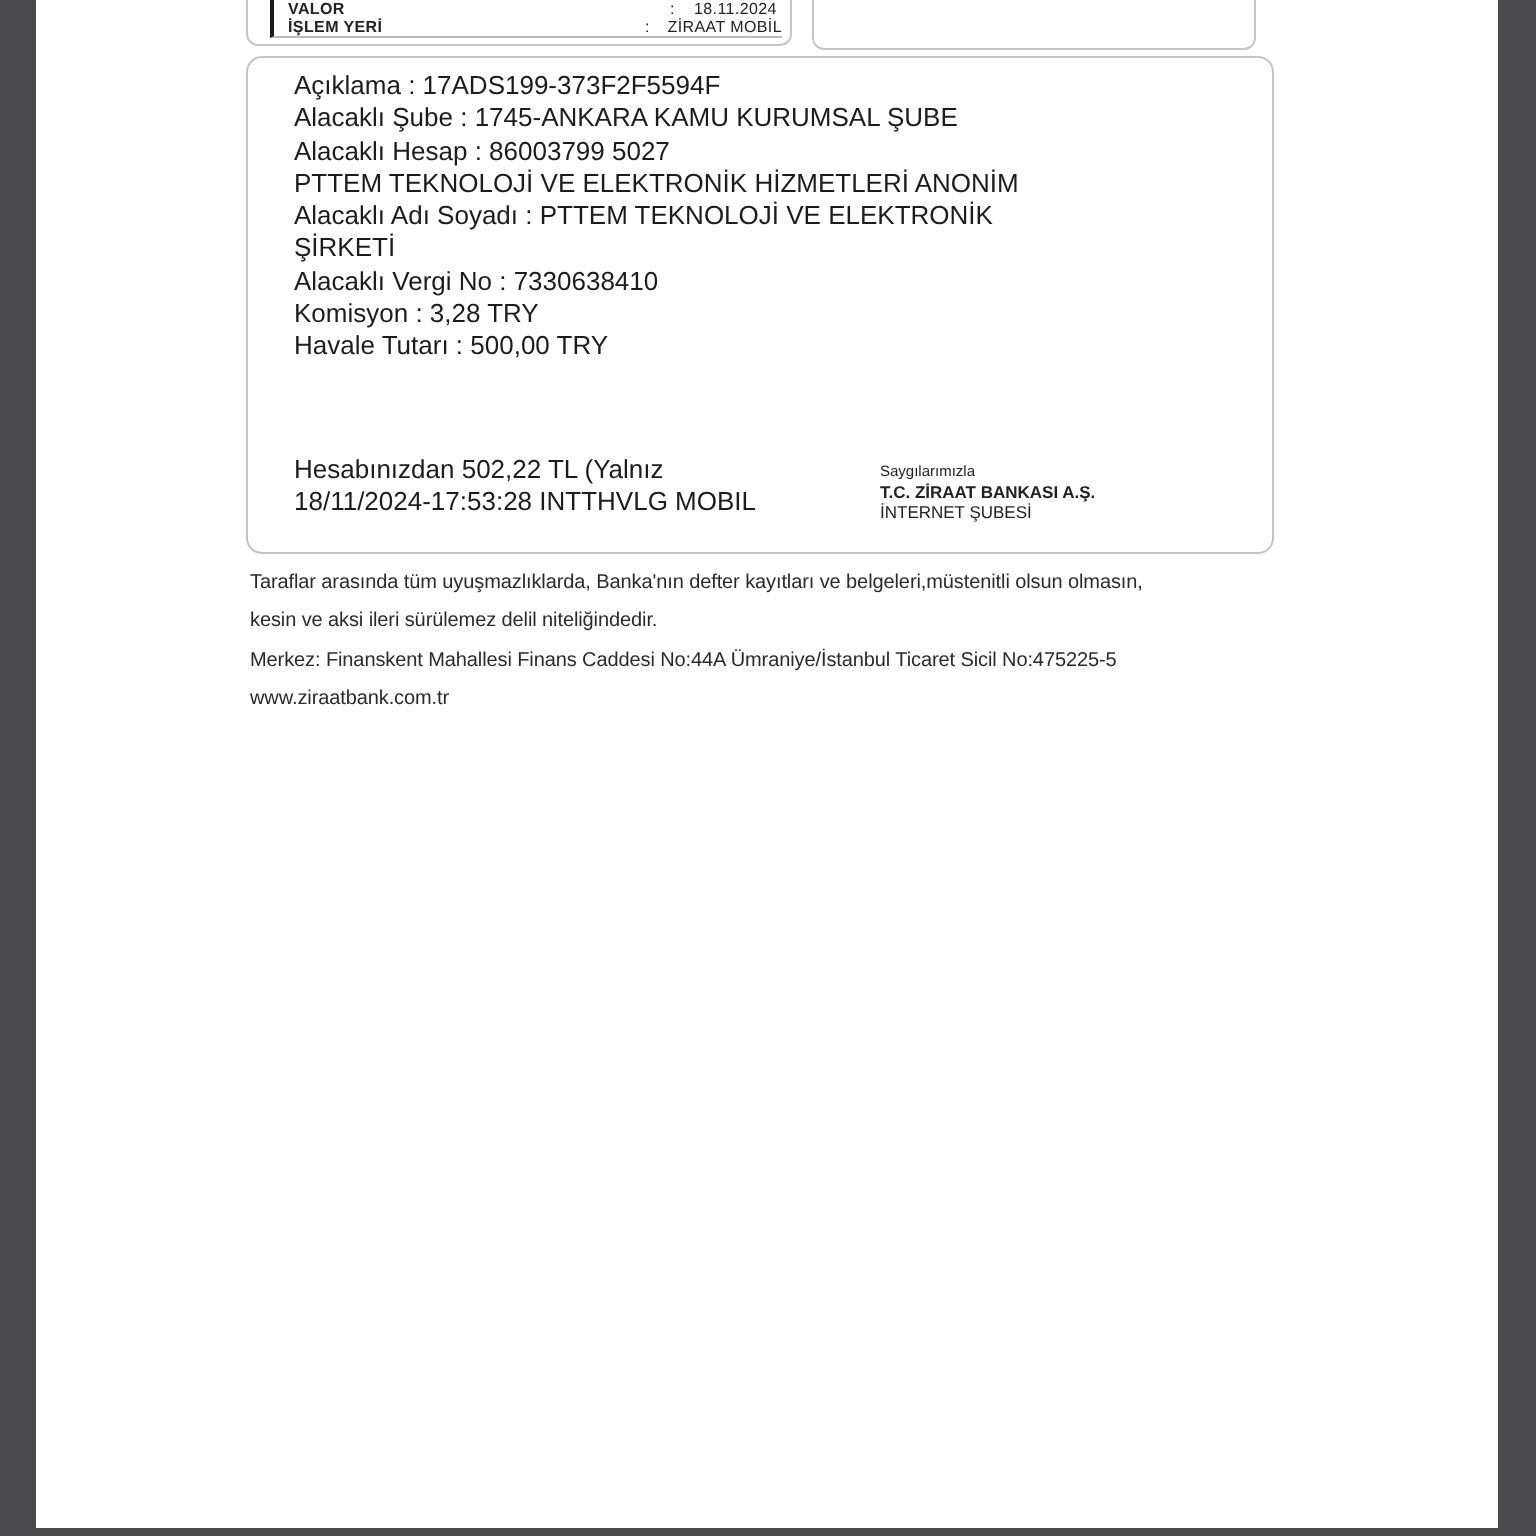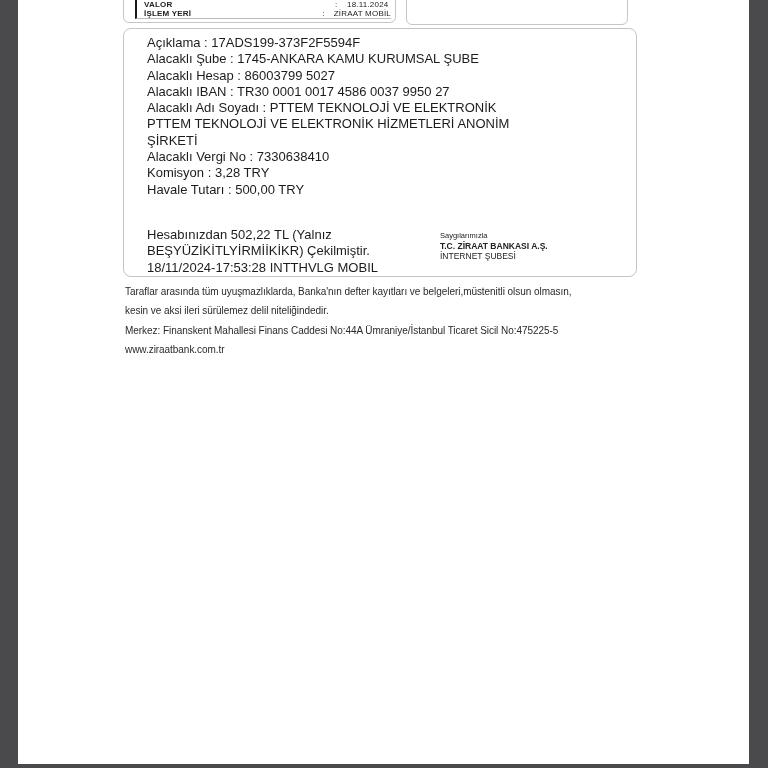--- a/index.html
+++ b/index.html
@@ -146,32 +146,30 @@
     </div>
   </div>
 
   <div class="topbox-right"></div>
 
   <div class="main-box">
     <div class="details">
       <div>Açıklama : 17ADS199-373F2F5594F</div>
       <div>Alacaklı Şube : 1745-ANKARA KAMU KURUMSAL ŞUBE</div>
       <div>Alacaklı Hesap : 86003799 5027</div>
-      <div>Alacaklı IBAN : TR30 0001 0017 4586 0037 9950 27</div>
+      <div>PTTEM TEKNOLOJİ VE ELEKTRONİK HİZMETLERİ ANONİM</div>
       <div>Alacaklı Adı Soyadı : PTTEM TEKNOLOJİ VE ELEKTRONİK</div>
-      <div>PTTEM TEKNOLOJİ VE ELEKTRONİK HİZMETLERİ ANONİM</div>
       <div>ŞİRKETİ</div>
       <div>Alacaklı Vergi No : 7330638410</div>
       <div>Komisyon : 3,28 TRY</div>
       <div>Havale Tutarı : 500,00 TRY</div>
     </div>
 
     <div class="withdraw">
       <div>Hesabınızdan 502,22 TL (Yalnız</div>
-      <div>BEŞYÜZİKİTLYİRMİİKİKR) Çekilmiştir.</div>
       <div>18/11/2024-17:53:28 INTTHVLG MOBIL</div>
     </div>
 
     <div class="signature">
       <div class="sig-regards">Saygılarımızla</div>
       <div class="sig-bank">T.C. ZİRAAT BANKASI A.Ş.</div>
       <div class="sig-branch">İNTERNET ŞUBESİ</div>
     </div>
   </div>
 

